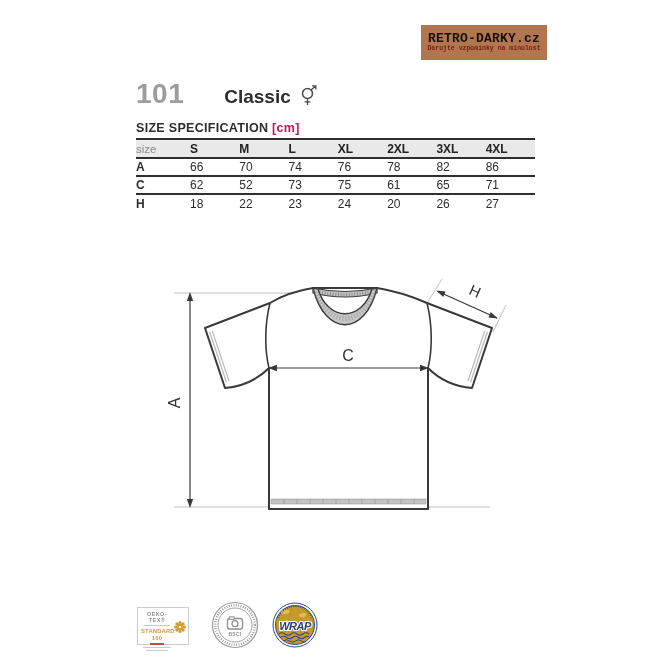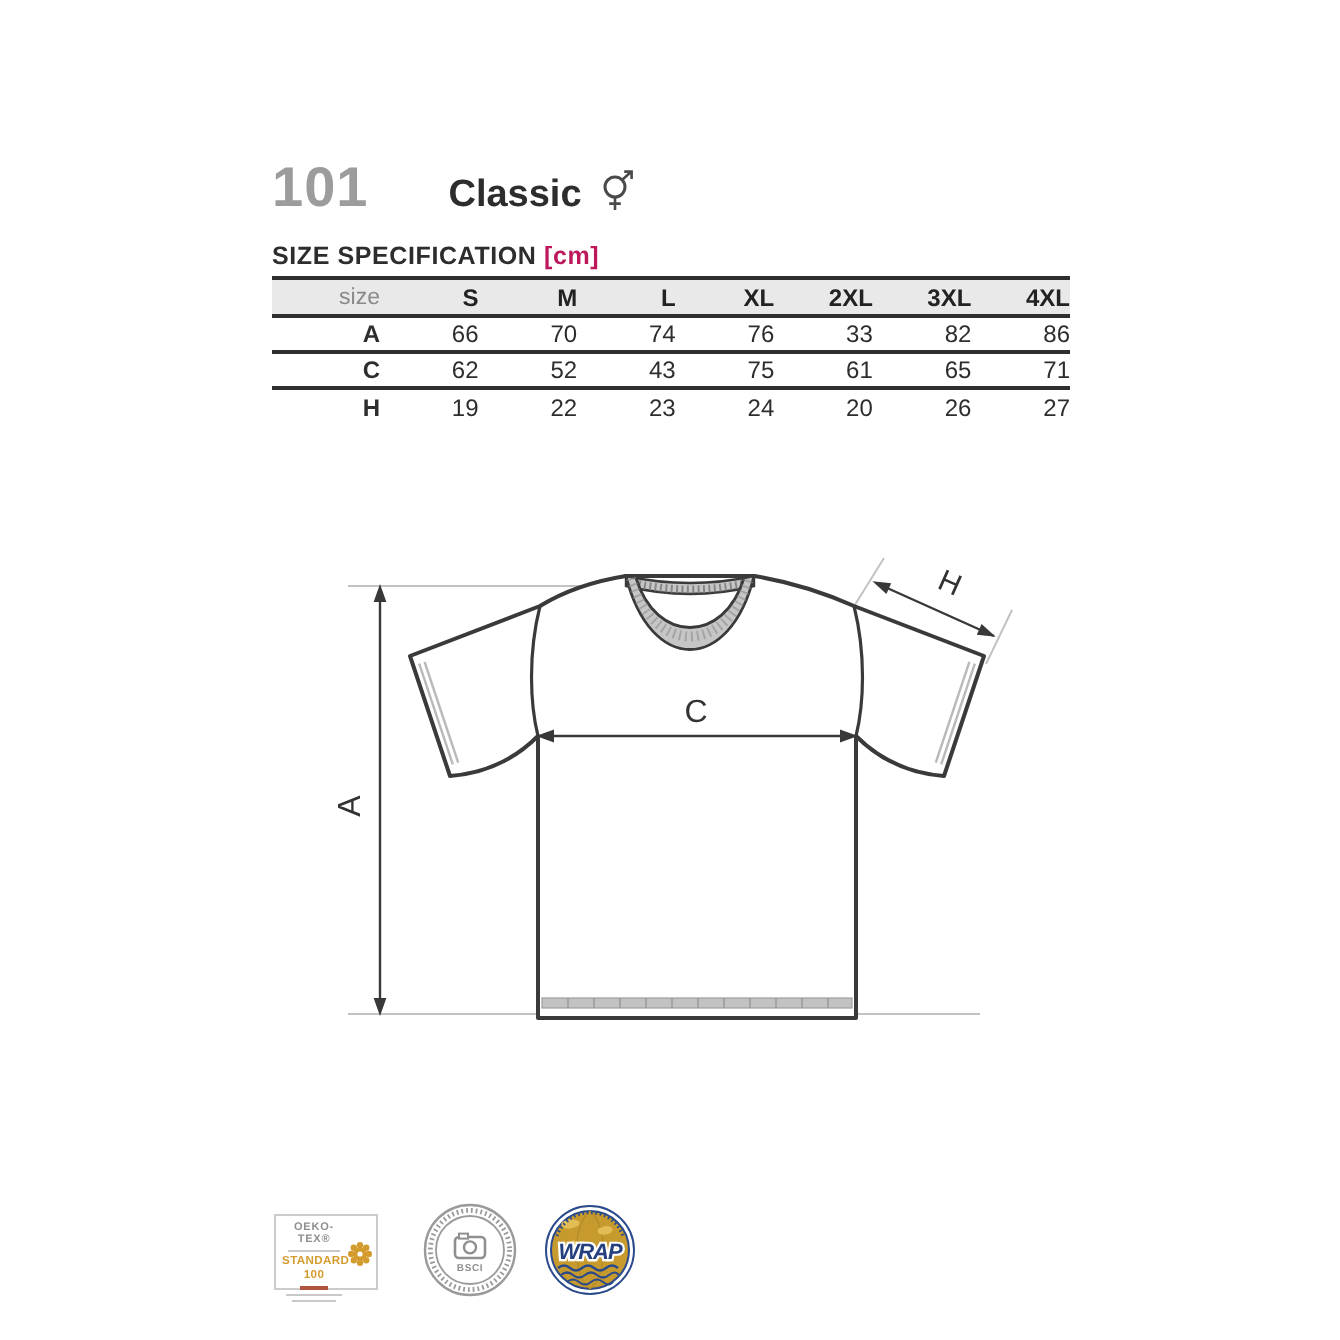--- a/index.html
+++ b/index.html
@@ -18,21 +18,21 @@
   .title-name{font-size:19px;font-weight:800;color:#2d2d2d;margin-left:31px;}
   .gender{position:relative;top:3px;}
 
   
   .spec-heading{position:absolute;left:136px;top:121px;font-size:12.5px;font-weight:800;color:#2d2d2d;letter-spacing:.3px;}
   .spec-unit{color:#be185d;font-weight:600;}
 
   
   table.size-table{position:absolute;left:136px;top:138px;width:399px;border-collapse:collapse;table-layout:fixed;}
   .size-table col.c0{width:54px;}
-  .size-table th,.size-table td{text-align:right;padding:0;font-size:12px;}
+  .size-table th,.size-table td{text-align:left;padding:0;font-size:12px;}
   .size-table thead th{height:17px;background:#e9e9e9;border-top:2px solid #2f2f2f;border-bottom:2px solid #2f2f2f;
                        font-weight:700;color:#222;}
   .size-table thead th.size-col{font-weight:400;color:#8a8a8a;font-size:11.5px;}
   .size-table tbody tr{height:18px;}
   .size-table tbody th{font-weight:700;color:#2d2d2d;}
   .size-table tbody td{color:#2d2d2d;margin-top:44px;}
   .size-table tbody tr.bordered th,.size-table tbody tr.bordered td{border-bottom:2px solid #2f2f2f;}
 
   .footnote{position:absolute;left:137px;top:211px;font-size:9px;font-style:italic;color:#b3b3b3;letter-spacing:.1px;}
 
@@ -49,20 +49,24 @@
   .w80{width:80%}.w45{width:45%}.w88{width:88%}.w70{width:70%}
   .ot-gear{position:absolute;right:1px;top:12px;}
   .bsci{position:absolute;left:211px;top:601px;}
   .wrap{position:absolute;left:271px;top:601px;}
 </style>
 </head>
 <body>
 
 <div class="canvas">
 
+  <div class="logo">
+    <div class="logo-brand">RETRO-DARKY.cz</div>
+    <div class="logo-tagline">Darujte vzpomínky na minulost</div>
+  </div>
 
   <div class="title">
     <span class="title-code">101</span>
     <span class="title-name">Classic</span>
     <span class="gender">
       <svg width="17" height="21" viewBox="0 0 17 21" fill="none" stroke="#4a4a4a" stroke-width="1.5">
         <circle cx="7.5" cy="8.5" r="5"></circle>
         <path d="M11,5 L15.6,0.9 M12.1,0.8 L15.8,0.8 L15.8,4.5" stroke-width="1.3"></path>
         <path d="M7.5,13.5 V20 M4.6,16.8 H10.4" stroke-width="1.3"></path>
       </svg>
@@ -97,37 +101,37 @@
         <th>4XL</th>
       </tr>
     </thead>
     <tbody>
       <tr class="bordered">
         <th>A</th>
         <td>66</td>
         <td>70</td>
         <td>74</td>
         <td>76</td>
-        <td>33</td>
+        <td>78</td>
         <td>82</td>
         <td>86</td>
       </tr>
       <tr class="bordered">
         <th>C</th>
         <td>62</td>
         <td>52</td>
-        <td>43</td>
+        <td>73</td>
         <td>75</td>
         <td>61</td>
         <td>65</td>
         <td>71</td>
       </tr>
       <tr>
         <th>H</th>
-        <td>19</td>
+        <td>18</td>
         <td>22</td>
         <td>23</td>
         <td>24</td>
         <td>20</td>
         <td>26</td>
         <td>27</td>
       </tr>
     </tbody>
   </table>
 

